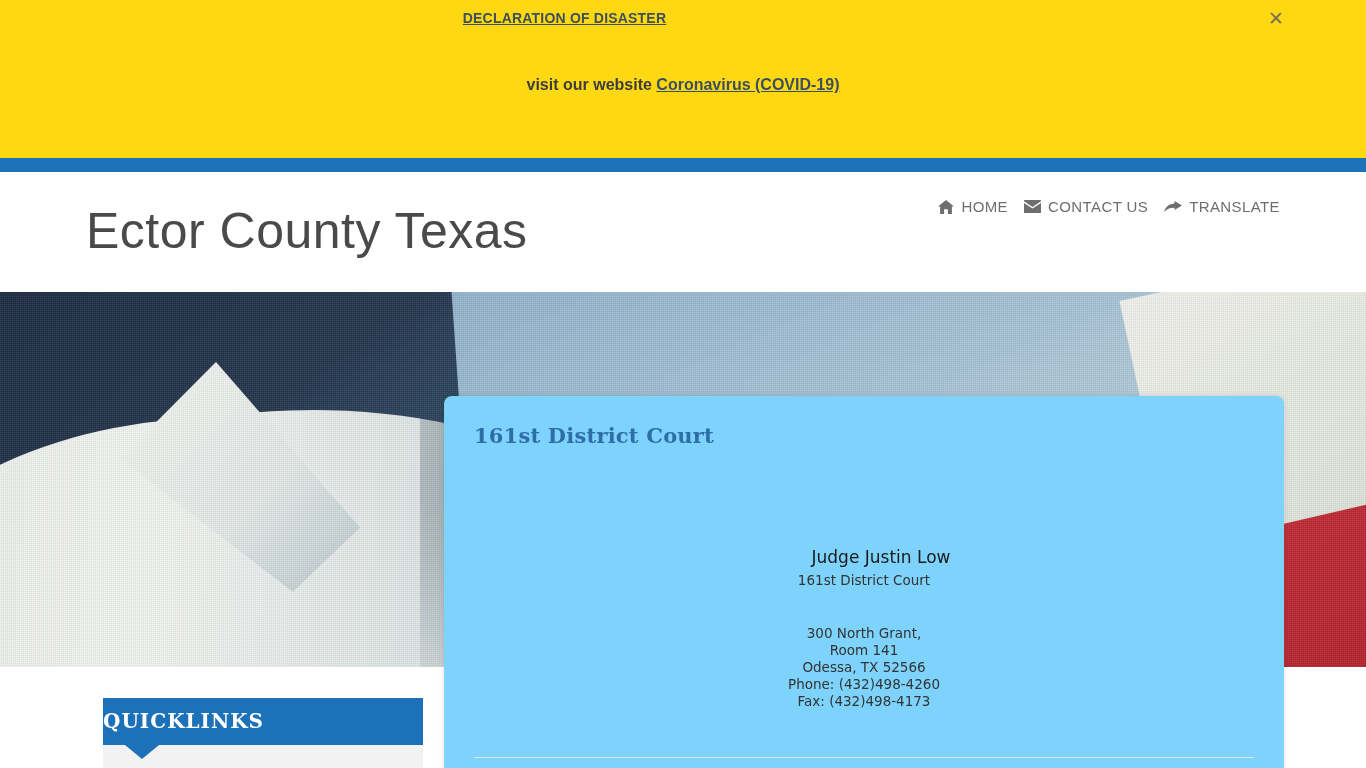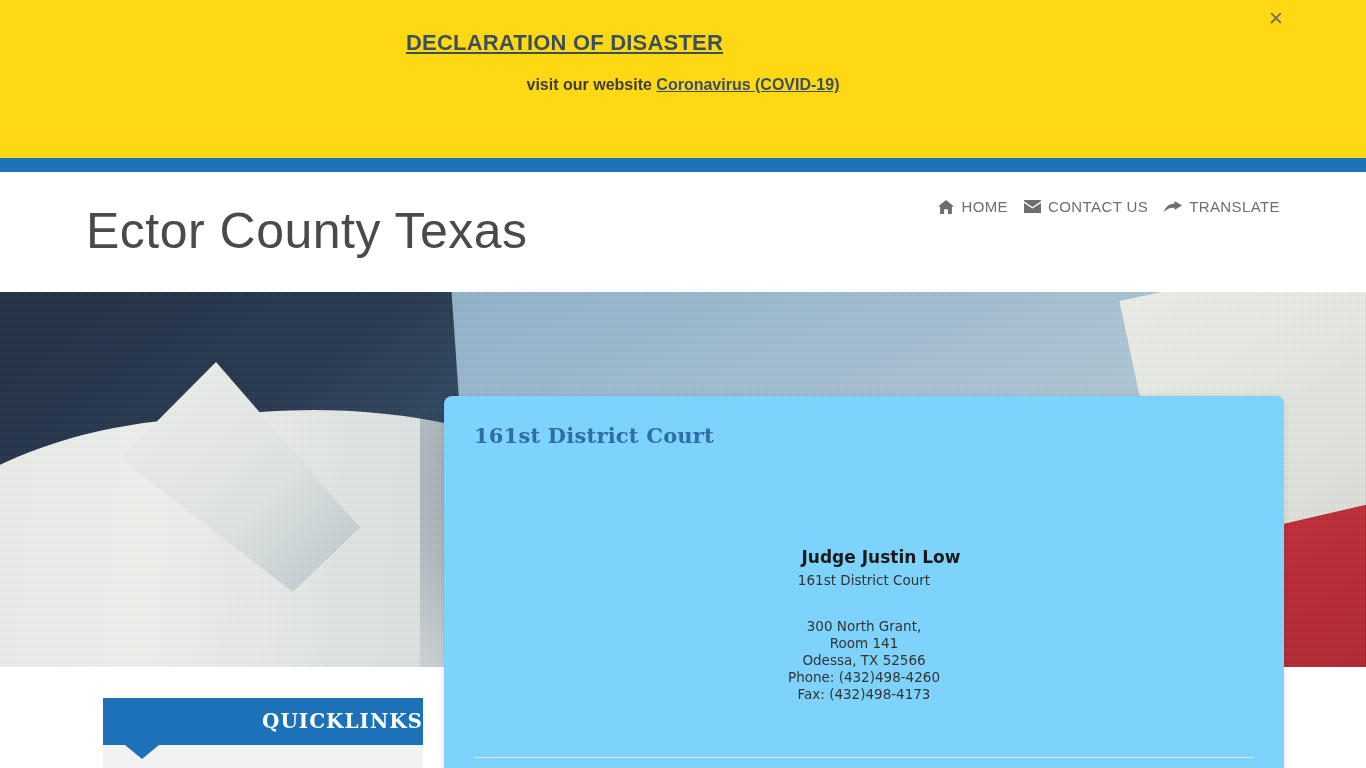--- a/index.html
+++ b/index.html
@@ -13,22 +13,22 @@
 
   
   #alert-banner {
     position: absolute; left: 0; top: 0;
     width: 1366px; height: 158px;
     background: #FFD814;
     text-align: center;
   }
   #alert-title {
     position: absolute; left: 0; top: 10px; width: 1129px;
-    font-size: 22px; font-weight: 700; letter-spacing: .2px;
-    color: #3d4f5c; text-decoration: underline; cursor: pointer; margin-top: 20px;
+    font-size: 14px; font-weight: 700; letter-spacing: .2px;
+    color: #3d4f5c; text-decoration: underline; cursor: pointer;
   }
   #alert-line-2 {
     position: absolute; left: 0; top: 76px; width: 1366px;
     font-size: 16px; font-weight: 700; color: #3d3d3d;
   }
   #alert-line-3 {
     position: absolute; left: 0; top: 116px; width: 1366px;
     font-size: 16px; font-weight: 700; color: #3d3d3d;
   }
   .alert-link {
@@ -162,42 +162,42 @@
     font-family: "DejaVu Serif", serif;
     font-size: 21px; font-weight: 700; color: #2E6DA8;
     letter-spacing: .2px;
   }
   #contact-block {
     position: absolute; left: 0; top: 150px; width: 840px;
     text-align: center; color: #333333;
     font-family: "DejaVu Sans", sans-serif;
   }
   #judge-name {
-    font-size: 17px; font-weight: 700; color: #1a1a1a; line-height: 22px; margin-left: 34px;
+    font-size: 17px; font-weight: 400; color: #1a1a1a; line-height: 22px; margin-left: 34px;
   }
   #judge-court {
     font-size: 13.5px; color: #333333; line-height: 22px; margin-top: 1px;
   }
   #address-lines {
-    margin-top: 27px; font-size: 13.5px; line-height: 17px; color: #333333;
+    margin-top: 34px; font-size: 13.5px; line-height: 17px; color: #333333;
   }
   #card-divider {
     position: absolute; left: 30px; top: 361px;
     width: 780px; height: 1px; background: #e2e2e2;
   }
 
   
   #quicklinks {
     position: absolute; left: 103px; top: 698px;
     width: 320px;
   }
   #quicklinks-header {
     position: relative;
     height: 47px; background: #1D71B8;
-    color: #ffffff; text-align: right;
+    color: #ffffff; text-align: left;
     font-family: "DejaVu Serif", serif;
     font-size: 20px; font-weight: 700; letter-spacing: 1px;
     line-height: 47px; cursor: pointer;
   }
   #quicklinks-pointer {
     position: absolute; left: 22px; top: 47px;
     width: 0; height: 0;
     border-left: 17px solid transparent;
     border-right: 17px solid transparent;
     border-top: 14px solid #1D71B8;

